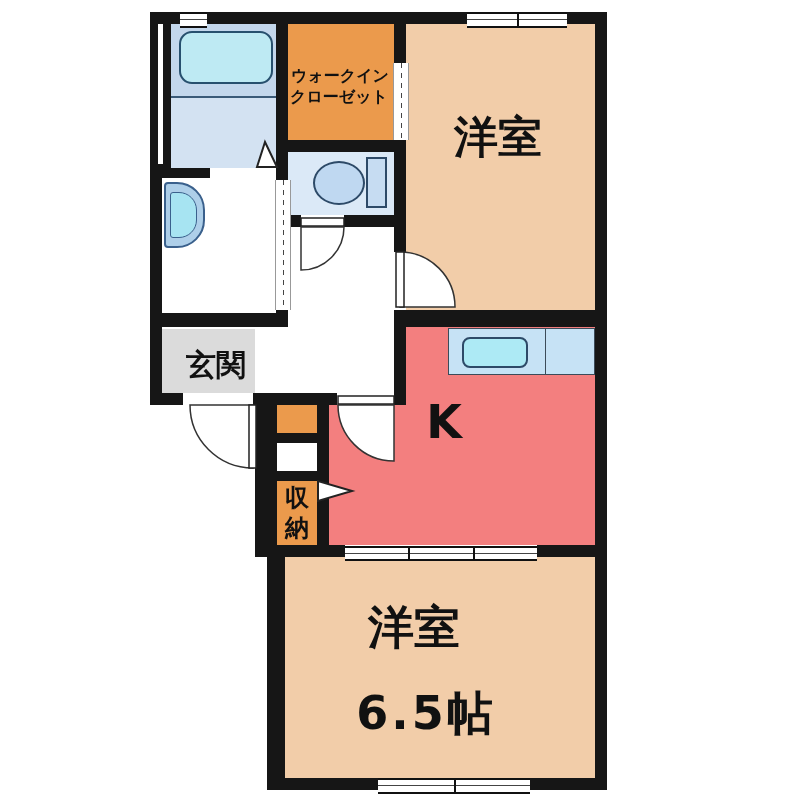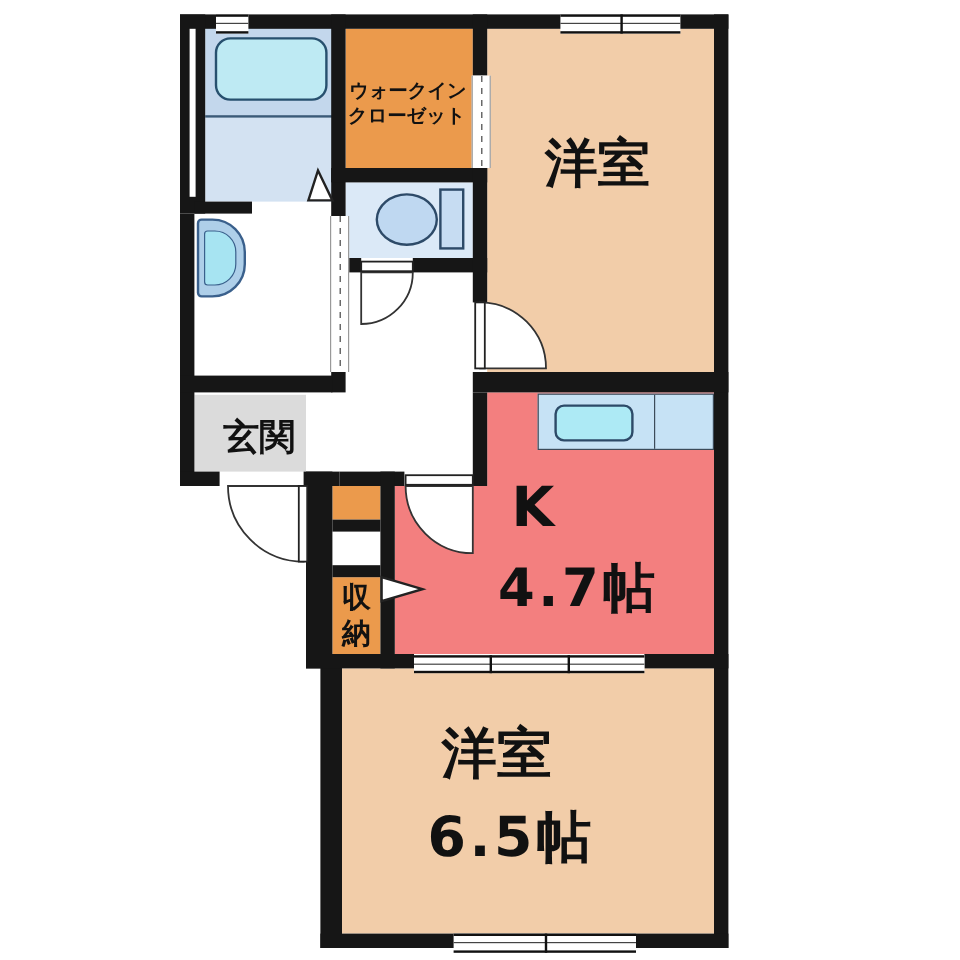--- a/index.html
+++ b/index.html
@@ -117,22 +117,21 @@
     <polygon points="265,142 277,167 257,167" fill="#ffffff" stroke="#222" stroke-width="2"></polygon>
     <polygon points="352,491 318,481 318,501" fill="#ffffff" stroke="#222" stroke-width="2"></polygon>
   </svg>
 
   <div class="room-label" style="left:340px;top:76px;font-size:16px;">ウォークイン</div>
   <div class="room-label" style="left:339px;top:97px;font-size:16px;">クローゼット</div>
 
   <div class="room-label" style="left:498px;top:137px;font-size:44px;">洋室</div>
 
   <div class="room-label" style="left:444px;top:422px;font-size:46px;">K</div>
-  <div class="room-label" style="left:482px;top:491px;font-size:44px;letter-spacing:3px;">4.7帖</div>
 
   <div class="room-label" style="left:216px;top:365px;font-size:30px;">玄関</div>
 
   <div class="room-label" style="left:297px;top:513px;font-size:24px;white-space:normal;width:26px;line-height:1.25;text-align:center;word-break:break-all;">収納</div>
 
   <div class="room-label" style="left:414px;top:627px;font-size:46px;">洋室</div>
-  <div class="room-label" style="left:426px;top:697px;font-size:46px;letter-spacing:3px;">6.5帖</div>
+  <div class="room-label" style="left:426px;top:713px;font-size:46px;letter-spacing:3px;">6.5帖</div>
 
 </div>
 
 </body></html>

